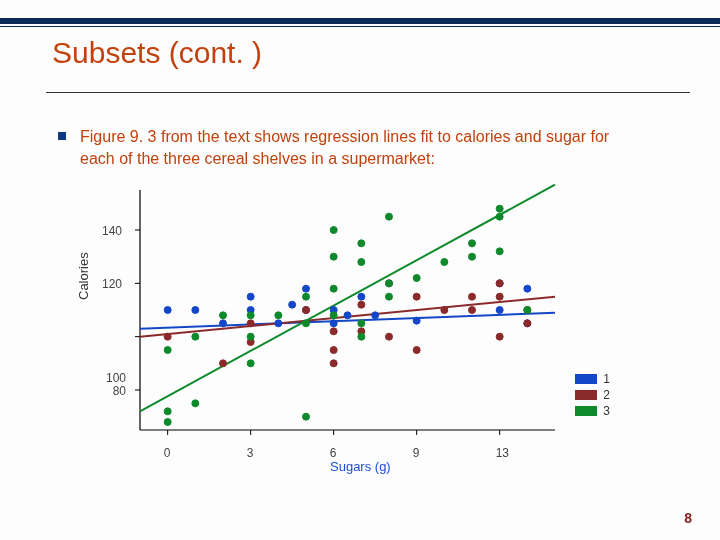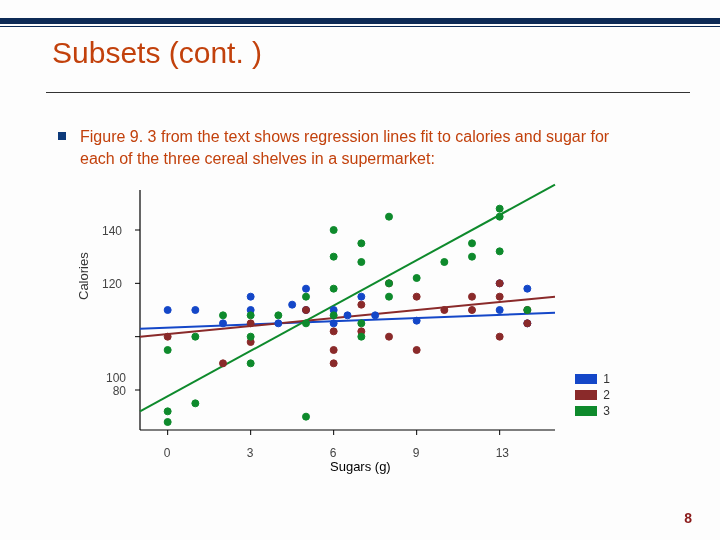--- a/index.html
+++ b/index.html
@@ -83,21 +83,21 @@
     transform: rotate(-90deg);
     transform-origin: left top;
     font-size: 13px;
     color: #333;
   }
   .axis-label-x {
     position: absolute;
     left: 230px;
     bottom: -4px;
     font-size: 13px;
-    color: #000000;
+    color: #1d4ed8;
   }
   .tick-y {
     position: absolute;
     left: -2px;
     font-size: 12px;
     color: #444;
     text-align: right;
     width: 28px;
     transform: translateY(-6px);
   }

